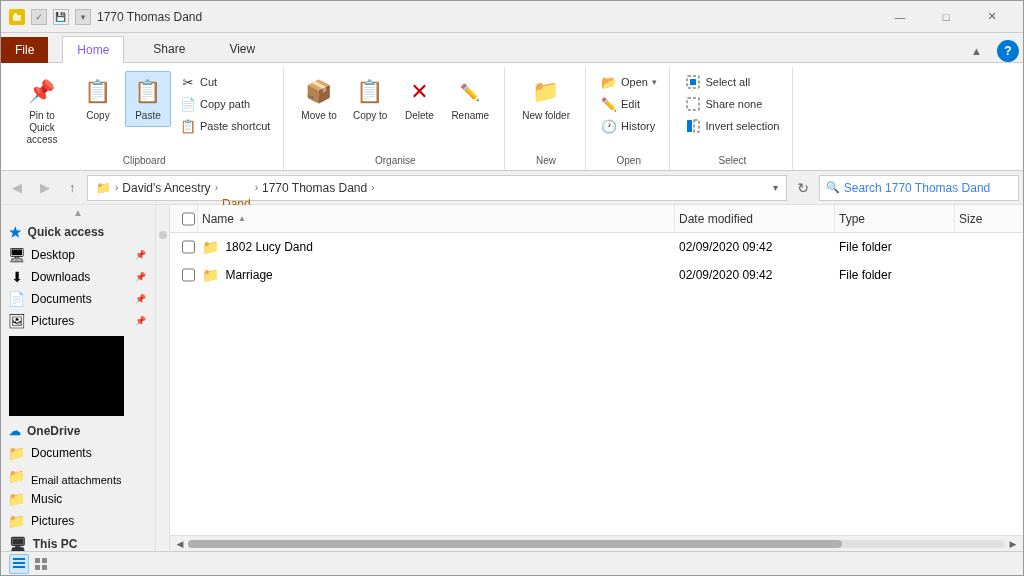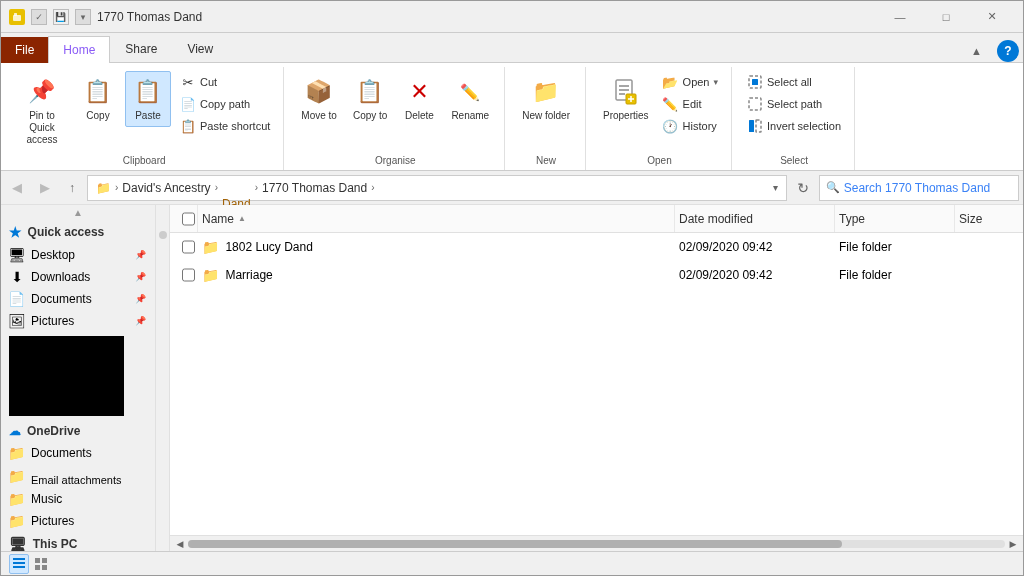--- a/index.html
+++ b/index.html
@@ -111,21 +111,21 @@
     <div class="titlebar-save">💾</div>
     <div class="titlebar-icon2">▾</div>
     <div class="titlebar-title">1770 Thomas Dand</div>
     <div class="titlebar-controls">
       <div class="titlebar-btn">—</div>
       <div class="titlebar-btn">□</div>
       <div class="titlebar-btn close">✕</div>
     </div>
   </div>
 
-  <div style="display:flex; align-items: flex-end; background: #f0f0f0; border-bottom: 1px solid #ccc; min-height: 30px;">
+  <div style="display:flex; align-items: flex-end; background: #f0f0f0; border-bottom: 1px solid #ccc; min-height: 30px; gap: 14px;">
     <div class="ribbon-tab-file">File</div>
     <div class="ribbon-tab active">Home</div>
     <div class="ribbon-tab">Share</div>
     <div class="ribbon-tab">View</div>
     <div style="flex:1"></div>
     <div style="display:flex; align-items:center; padding-right: 4px; gap:4px;">
       <div style="font-size:11px; color:#666; cursor:pointer; padding: 2px 6px; border:1px solid transparent;">▲</div>
       <div class="help-btn">?</div>
     </div>
   </div>
@@ -191,35 +191,20 @@
         <div class="ribbon-btn">
           <div class="ribbon-btn-icon">📁</div>
           <div class="ribbon-btn-label">New folder</div>
         </div>
       </div>
       <div class="ribbon-group-label">New</div>
     </div>
 
     <div class="ribbon-group">
       <div class="ribbon-group-content">
-        <div class="ribbon-btn">
-          <div class="ribbon-btn-icon">
-            <svg width="28" height="28" viewBox="0 0 28 28">
-                <rect x="4" y="2" width="16" height="20" rx="1" fill="#fff" stroke="#ccc" stroke-width="1.5"></rect>
-                <rect x="4" y="2" width="16" height="20" rx="1" fill="none" stroke="#888" stroke-width="1"></rect>
-                <line x1="7" y1="8" x2="17" y2="8" stroke="#888" stroke-width="1.5"></line>
-                <line x1="7" y1="12" x2="17" y2="12" stroke="#888" stroke-width="1.5"></line>
-                <line x1="7" y1="16" x2="13" y2="16" stroke="#888" stroke-width="1.5"></line>
-                <rect x="14" y="16" width="10" height="10" rx="1" fill="#e8c000" stroke="#c8a000" stroke-width="1"></rect>
-                <line x1="19" y1="18" x2="19" y2="24" stroke="#fff" stroke-width="1.5"></line>
-                <line x1="16" y1="21" x2="22" y2="21" stroke="#fff" stroke-width="1.5"></line>
-              </svg>
-          </div>
-          <div class="ribbon-btn-label">Properties</div>
-        </div>
         <div class="small-btn-stack">
           <div class="ribbon-btn-small">
             <div class="ribbon-btn-small-icon">📂</div>
             <span>Open</span>
             <span style="font-size:9px;color:#666;">▾</span>
           </div>
           <div class="ribbon-btn-small">
             <div class="ribbon-btn-small-icon">✏️</div>
             <span>Edit</span>
           </div>
@@ -243,21 +228,21 @@
                 </svg>
             </div>
             <span>Select all</span>
           </div>
           <div class="ribbon-btn-small">
             <div class="ribbon-btn-small-icon">
               <svg width="14" height="14" viewBox="0 0 14 14">
                   <rect x="1" y="1" width="12" height="12" rx="1" fill="none" stroke="#888" stroke-width="1.5" stroke-dasharray="3,2"></rect>
                 </svg>
             </div>
-            <span>Select path</span>
+            <span>Share none</span>
           </div>
           <div class="ribbon-btn-small">
             <div class="ribbon-btn-small-icon">
               <svg width="14" height="14" viewBox="0 0 14 14">
                   <rect x="1" y="1" width="5" height="12" rx="0.5" fill="#0078d7"></rect>
                   <rect x="8" y="1" width="5" height="12" rx="0.5" fill="none" stroke="#888" stroke-width="1.5" stroke-dasharray="3,2"></rect>
                 </svg>
             </div>
             <span>Invert selection</span>
           </div>

